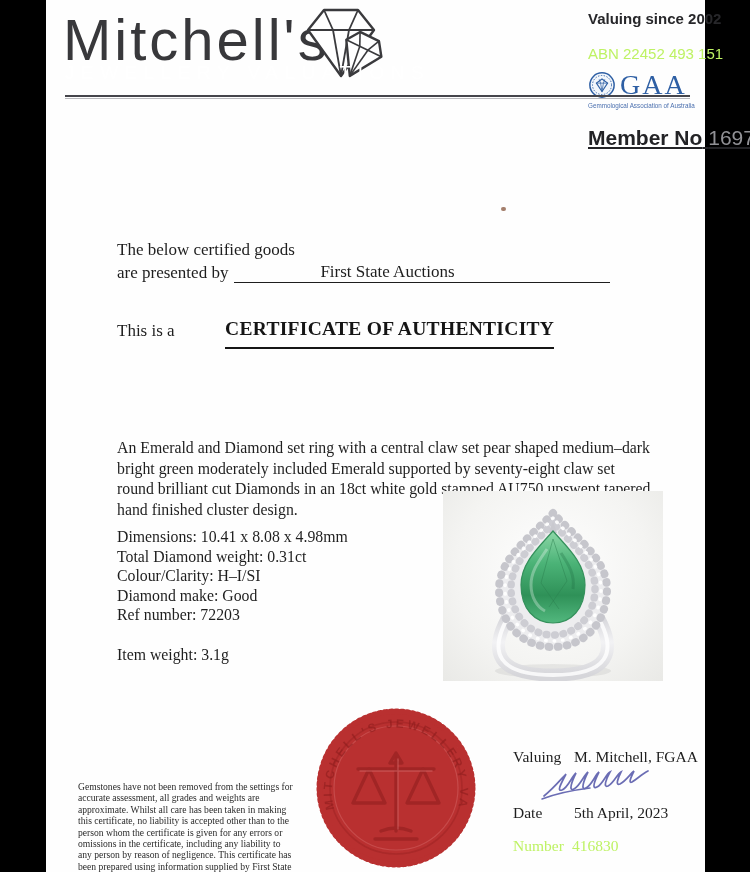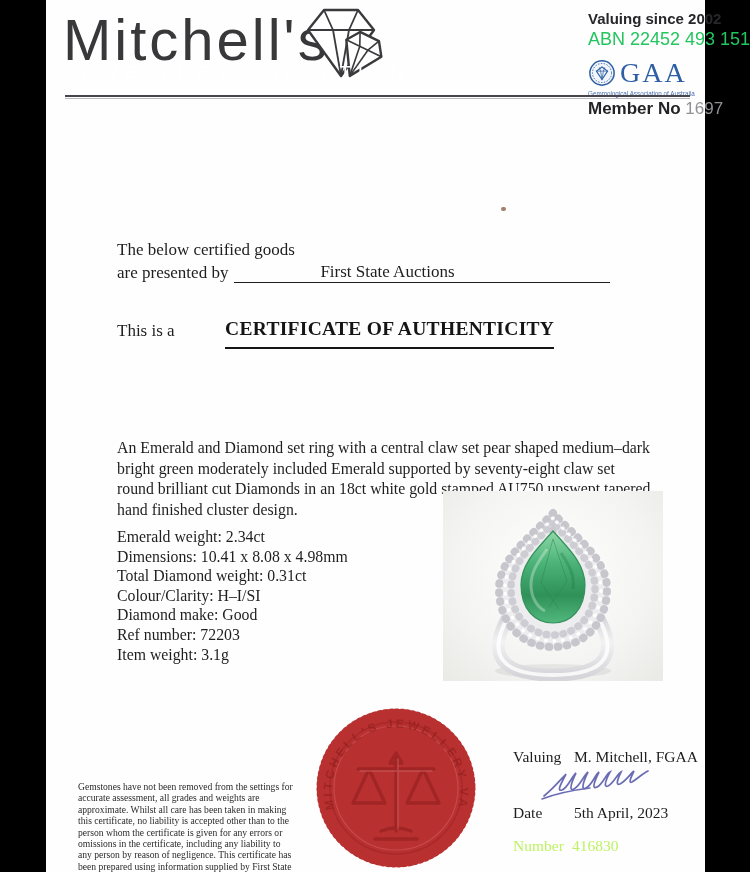--- a/index.html
+++ b/index.html
@@ -8,25 +8,25 @@
   .paper{position:absolute; left:46px; top:0; width:659px; height:872px; background:#fefefe;}
 
   
   .brand{position:absolute; left:63px; top:6px; font-family:"Liberation Sans",sans-serif;
          font-weight:400; font-size:58px; letter-spacing:3px; color:#38383b;}
   .brand-sub{position:absolute; left:65px; top:62px; font-family:"Liberation Sans",sans-serif;
          font-weight:400; font-size:19px; letter-spacing:6.5px; color:#ffffff;}
   .diamonds{position:absolute; left:296px; top:2px;}
   .hdr-right{position:absolute; left:588px; top:10px; width:112px; font-family:"Liberation Sans",sans-serif;}
   .tagline{font-size:15px; font-weight:700; color:#27272a; white-space:nowrap;}
-  .abn{font-size:18px; color:#22c55e; margin-top:2px; white-space:nowrap;}
+  .abn{font-size:15px; color:#bef264; margin-top:18px; white-space:nowrap;}
   .gaa-row{display:flex; align-items:center; margin-top:7px;}
   .gaa-text{font-family:"Liberation Serif",serif; font-size:28px; color:#2e5fa4; letter-spacing:2px; margin-left:4px;}
   .gaa-full{font-size:6.3px; color:#4a6fae; margin-top:1px; white-space:nowrap;}
-  .member{font-size:17px; font-weight:700; color:#232326; margin-top:2px; white-space:nowrap;}
+  .member{font-size:21px; font-weight:700; color:#232326; margin-top:17px; white-space:nowrap;text-decoration:underline;}
   .member b{font-weight:700;}
   .member .no{font-weight:400; color:#919195;}
   .hdr-rule{position:absolute; left:65px; top:95px; width:625px; height:2px; background:#45454b;}
   .hdr-rule:after{content:""; position:absolute; left:0; top:3px; width:100%; height:1px; background:#b9b9bd;}
 
   
   .intro1{position:absolute; left:117px; top:240px; font-size:17px; color:#1e1e1e;font-family:Liberation Serif, serif;}
   .intro2{position:absolute; left:117px; top:262px; font-size:17px; color:#1e1e1e; display:flex; align-items:flex-end;}
   .sig-line{display:inline-block; width:376px; border-bottom:1.6px solid #1e1e1e; margin-left:6px; white-space:nowrap;}
   .sig-line .presenter{display:inline-block; margin-left:86px;}
@@ -115,21 +115,20 @@
     <span>are presented by</span>
     <span class="sig-line"><span class="presenter">First State Auctions</span></span>
   </div>
 
   <div class="titlerow">This is a</div>
   <div class="cert-title">CERTIFICATE OF AUTHENTICITY</div>
 
   <div class="descr">An Emerald and Diamond set ring with a central claw set pear shaped medium–dark bright green moderately included Emerald supported by seventy-eight claw set round brilliant cut Diamonds in an 18ct white gold stamped AU750 upswept tapered hand finished cluster design.</div>
 
   <div class="details">
-    <div>Emerald weight: 2.34ct</div>
     <div>Dimensions: 10.41 x 8.08 x 4.98mm</div>
     <div>Total Diamond weight: 0.31ct</div>
     <div>Colour/Clarity: H–I/SI</div>
     <div>Diamond make: Good</div>
     <div>Ref number: 72203</div>
   </div>
   <div class="item-weight">Item weight: 3.1g</div>
 
   <div class="photo">
     <svg width="220" height="190" viewBox="0 0 220 190">

